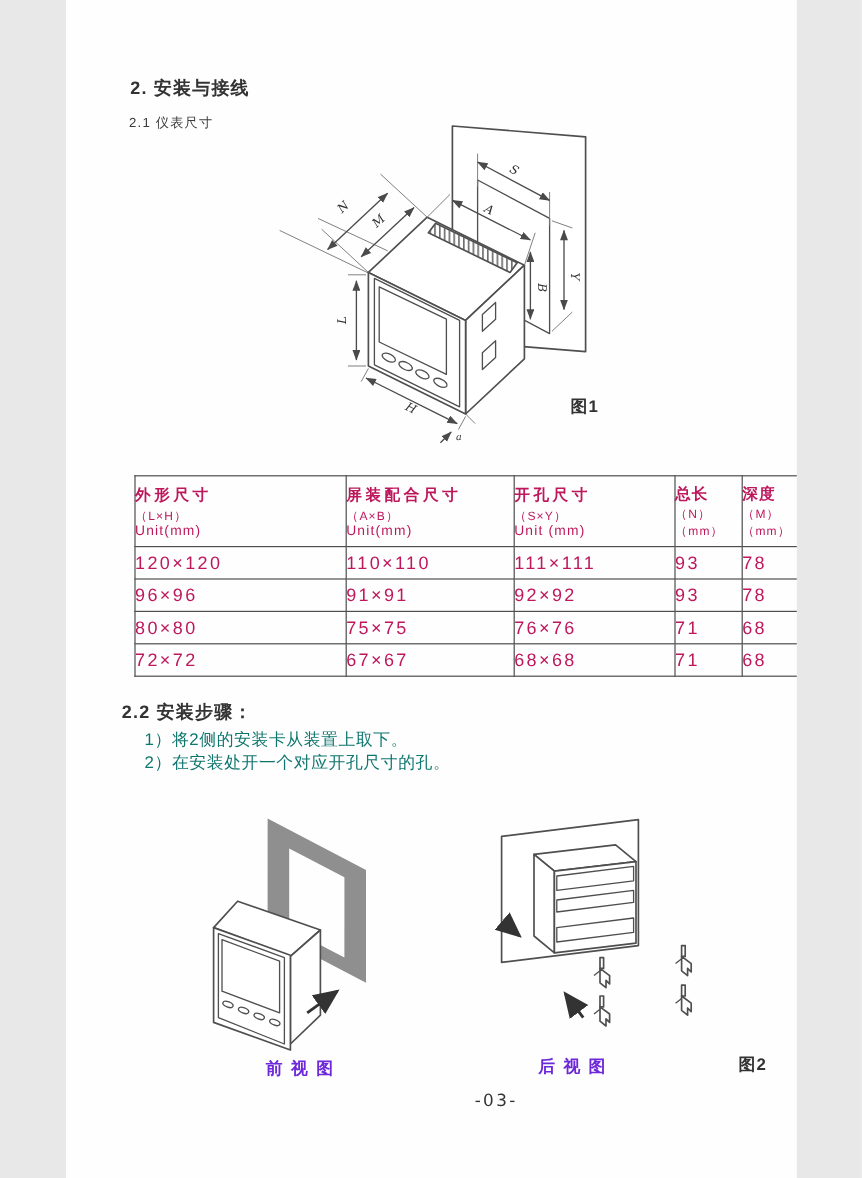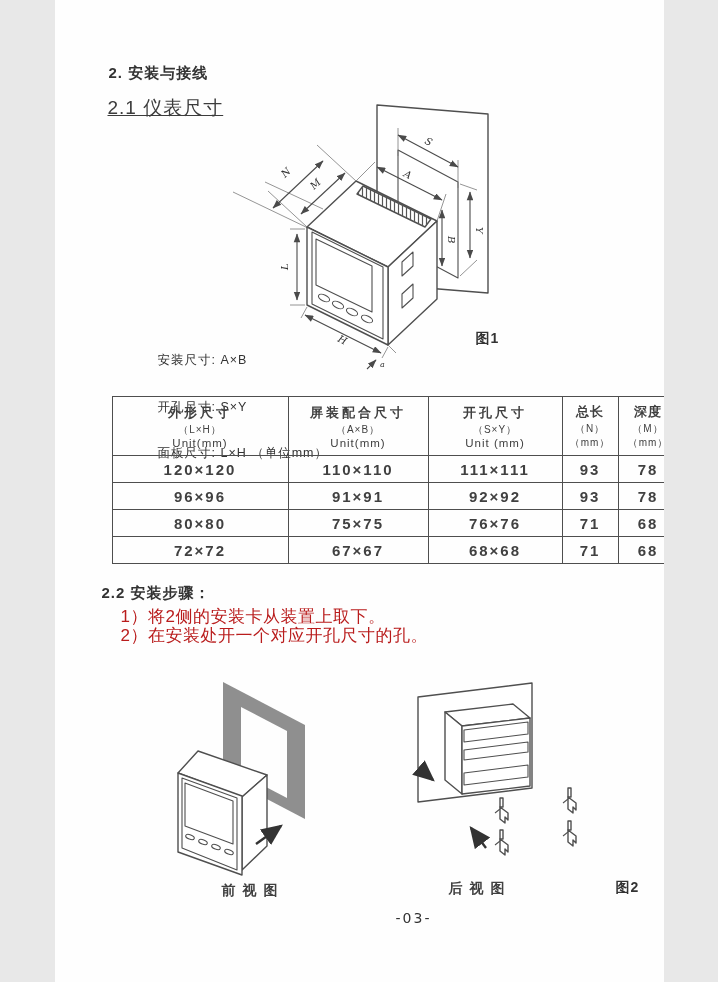--- a/index.html
+++ b/index.html
@@ -3,36 +3,36 @@
 <meta charset="utf-8">
 <style>
   html,body { margin:0; padding:0; background:#e8e8e8; }
   .page {
     position:relative; width:609px; height:982px; margin:0 auto;
     background:#fefefe; overflow:hidden;
     font-family:"Liberation Sans", sans-serif; color:#3a3a3a;
   }
   .abs { position:absolute; }
   .h-main { font-size:15px; font-weight:700; letter-spacing:1px; color:#333; }
-  .h-sub  { font-size:19px; font-weight:400; letter-spacing:1px; color:#3c3c3c;text-decoration:underline; }
+  .h-sub  { font-size:11px; font-weight:400; letter-spacing:1px; color:#3c3c3c; }
   .legend { font-size:12.5px; line-height:15.5px; letter-spacing:1px; color:#333; white-space:pre; }
   .figcap { font-size:14px; font-weight:700; letter-spacing:1px; color:#333;text-align:center; }
-  .viewlbl { font-size:14px; font-weight:700; letter-spacing:7px; color:#404040; }
-  .steps { font-size:17px; line-height:19px; color:#b91c1c; letter-spacing:0.5px; }
+  .viewlbl { font-size:14px; font-weight:700; letter-spacing:7px; color:#6d28d9; }
+  .steps { font-size:14px; line-height:19px; color:#0f766e; letter-spacing:0.5px; }
   .pagenum { left:0; top:910px; width:718px; text-align:center;
              font-size:14px; letter-spacing:2px; color:#333;
              font-family:"DejaVu Sans", sans-serif; }
 
   table.dim-table { position:absolute; left:57px; top:396px; width:566px;
     border-collapse:collapse; table-layout:fixed; }
   table.dim-table th, table.dim-table td {
-    border:1.6px solid #4e4e4e; text-align:center; vertical-align:middle;
-    padding:0; color:#404040; }
+    border:1.6px solid #4e4e4e; text-align:left; vertical-align:middle;
+    padding:0; color:#be185d; }
   table.dim-table th { height:58px; font-weight:400; }
-  table.dim-table td { height:26px; font-size:15px; font-weight:700; letter-spacing:2px; }
+  table.dim-table td { height:26px; font-size:15px; font-weight:400; letter-spacing:2px; }
   .th1 { font-size:13px; font-weight:700; letter-spacing:3px; }
   .th2 { font-size:10px;  letter-spacing:1px; margin-top:1px; }
   .th3 { font-size:11.5px; letter-spacing:1px; }
 
   svg .ln  { stroke:#4f4f4f; stroke-width:1.1; fill:none; stroke-linejoin:round; }
   svg .lnw { stroke:#4f4f4f; stroke-width:1.4; fill:#ffffff; stroke-linejoin:round; }
   svg .thin{ stroke:#7a7a7a; stroke-width:0.8; fill:none; }
   svg .dim { stroke:#4a4a4a; stroke-width:1.1; fill:none; }
   svg .dimtxt { font:italic 10px "DejaVu Serif", serif; fill:#333; }
   svg .dimtxt-sm { font:italic 8px "DejaVu Serif", serif; fill:#333; }
@@ -143,25 +143,20 @@
       <text class="dimtxt" x="232" y="255" transform="rotate(27 232 255)">H</text>
     </g>
 
     <g>
       <line class="thin" x1="283" y1="259" x2="291" y2="267"></line>
       <line class="dim" x1="262" y1="283" x2="271" y2="274" marker-end="url(#ae1)"></line>
       <text class="dimtxt-sm" x="275" y="281">a</text>
     </g>
   </svg>
 
-  <div class="abs legend" style="left:103px; top:322px;">
-    <div>安装尺寸: A×B</div>
-    <div>开孔尺寸: S×Y</div>
-    <div>面板尺寸: L×H （单位mm）</div>
-  </div>
   <div class="abs figcap" style="left:421px; top:330px;">图1</div>
 
   <table class="dim-table">
     <colgroup>
       <col style="width:176px">
         <col style="width:140px">
         <col style="width:134px">
       <col style="width:56px">
         <col style="width:60px">
     </colgroup>

